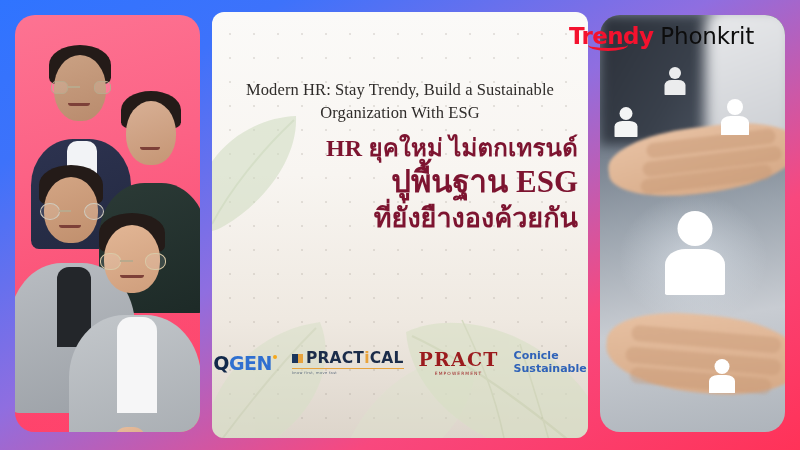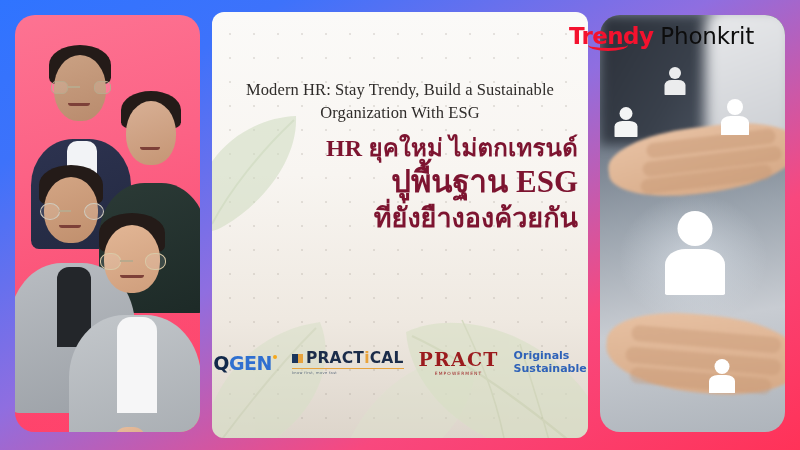--- a/index.html
+++ b/index.html
@@ -287,21 +287,21 @@
         <div class="pr-tag">know first, move fast</div>
       </div>
 
       <div class="logo ideo">
         <span class="iw">PRACT</span>
         <span class="it">EMPOWERMENT</span>
       </div>
 
       <div class="logo speaker">
         <div>
-          <div>Originals</div>
+          <div>Conicle</div>
           <div>Sustainable</div>
         </div>
       </div>
 
     </div>
   </div>
 
   <div class="right-card">
     <div class="rc-suit"></div>
     <div class="rc-shirt"></div>

